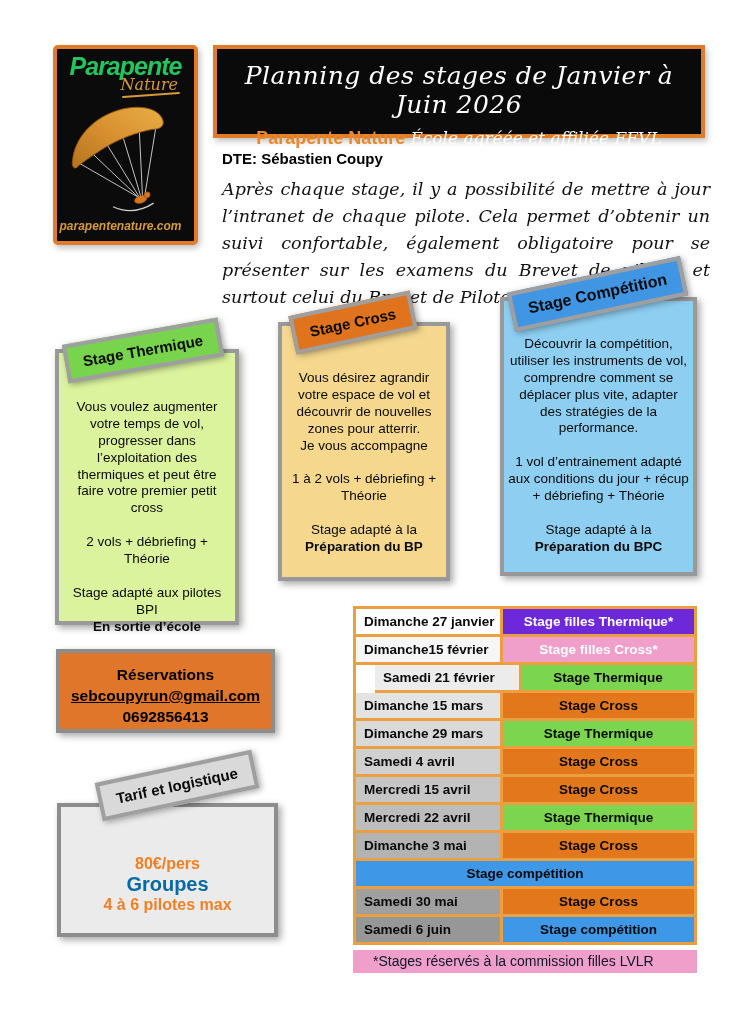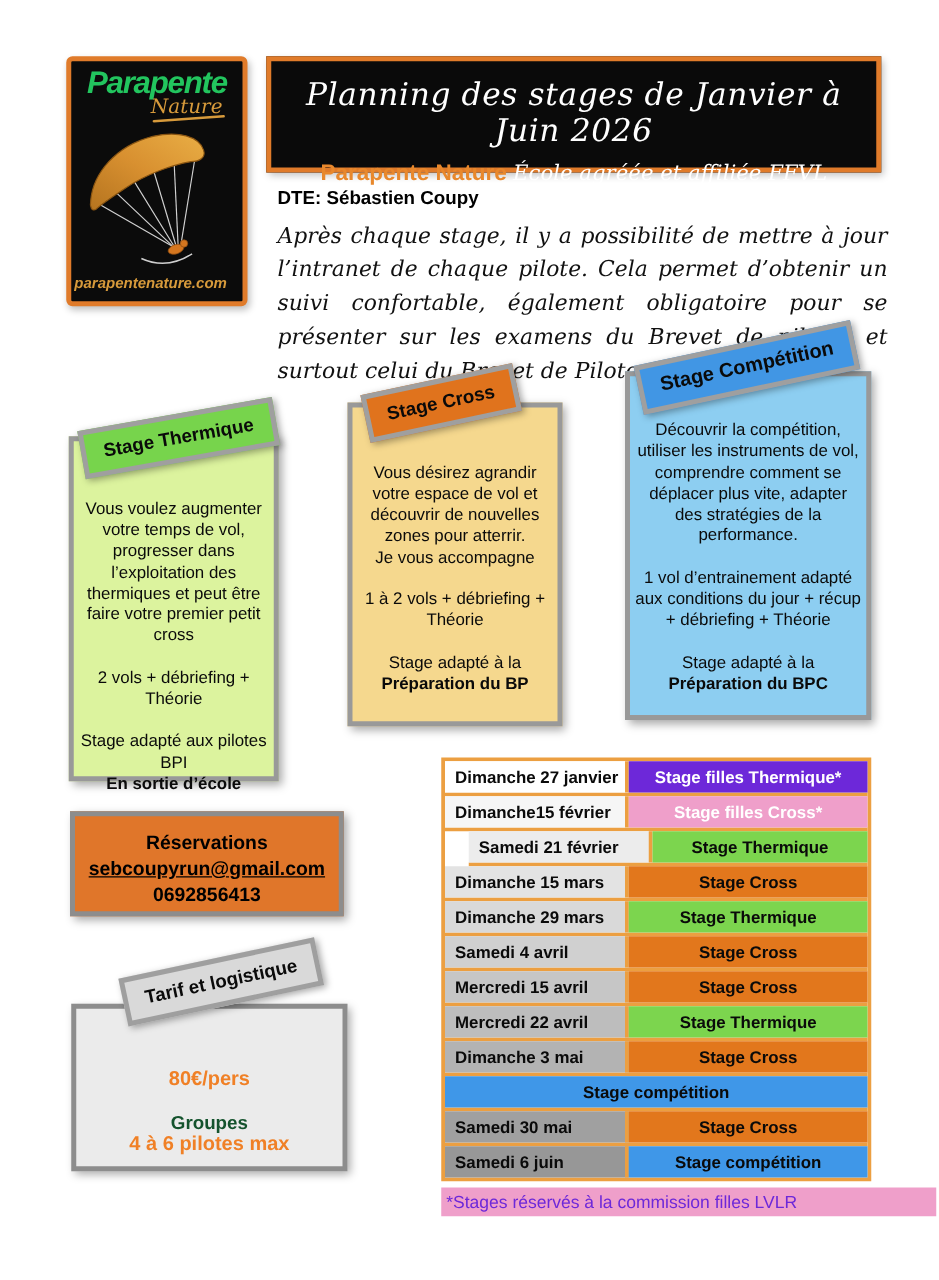--- a/index.html
+++ b/index.html
@@ -41,21 +41,21 @@
   }
   
   .card{
     position:absolute;box-sizing:border-box;border:4px solid #999999;
     box-shadow:3px 3px 7px rgba(0,0,0,.35);text-align:center;
     font-size:13.5px;line-height:1.25;color:#0a0a0a;
   }
   .card p{margin:0 0 17px 0;white-space:pre-line;}
   .card p.last{margin-bottom:0;}
   .card p.boldline{margin:0;font-weight:bold;}
-  .card-thermique{left:55px;top:349px;width:168px;height:276px;padding:46px 5px 0 5px;}
+  .card-thermique{left:55px;top:349px;width:184px;height:276px;padding:46px 5px 0 5px;}
   .card-cross{left:278px;top:322px;width:172px;height:259px;padding:44px 6px 0 6px;}
   .card-competition{left:500px;top:297px;width:197px;height:279px;padding:35px 4px 0 4px;}
   .tag{
     position:absolute;padding:7px 14px;border:4px solid #9f9f9f;
     font-weight:bold;font-size:15px;white-space:nowrap;color:#0a0a0a;
     box-shadow:2px 2px 6px rgba(0,0,0,.35);z-index:5;
   }
   .tag-thermique{left:64px;top:331px;transform:rotate(-10deg);}
   .tag-cross{left:291px;top:303px;transform:rotate(-12deg);}
   .tag-competition{left:509px;top:274px;font-size:16px;transform:rotate(-12deg);}
@@ -67,41 +67,41 @@
   }
   .res-box .u{text-decoration:underline;}
   
   .tarif-box{
     position:absolute;left:57px;top:803px;width:221px;height:134px;box-sizing:border-box;
     background:#ebebeb;border:4px solid #8d8d8d;text-align:center;
     box-shadow:3px 3px 7px rgba(0,0,0,.35);
   }
   .tag-tarif{left:97px;top:766px;background:#d9d9d9;transform:rotate(-12deg);}
   .tarif-price{margin-top:48px;font-weight:bold;font-size:16px;}
-  .tarif-groups{margin-top:17px;font-weight:bold;font-size:15px;color:#14532d;}
+  .tarif-groups{font-weight:bold;font-size:20px;color:#0369a1;}
   .tarif-detail{font-weight:bold;font-size:16px;}
   
   .sched{
     position:absolute;left:353px;top:606px;width:344px;box-sizing:border-box;
     border:3px solid #ec9f41;
   }
   .trow{display:flex;border-bottom:3px solid #ec9f41;}
   .trow:last-child{border-bottom:none;}
   .tdate{
     width:147px;border-right:3px solid #ec9f41;box-sizing:border-box;
     font-weight:bold;font-size:13.5px;line-height:25px;height:25px;
     padding-left:8px;white-space:nowrap;overflow:hidden;color:#0a0a0a;
   }
   .tstage{
     flex:1;font-weight:bold;font-size:13.5px;line-height:25px;height:25px;
     text-align:center;white-space:nowrap;overflow:hidden;
   }
   .sched-footnote{
-    position:absolute;left:353px;top:950px;width:396px;height:23px;box-sizing:border-box;
-    color:#6d28d9;font-size:14px;line-height:23px;padding-left:4px;
+    position:absolute;left:353px;top:950px;width:344px;height:23px;box-sizing:border-box;
+    color:#0f172a;font-size:14px;line-height:23px;padding-left:20px;
   }
 </style>
 </head>
 <body>
 
 <div class="page">
 
   <div class="logo-box">
     <div class="logo-brand">Parapente</div>
     <div class="logo-sub">Nature</div>

